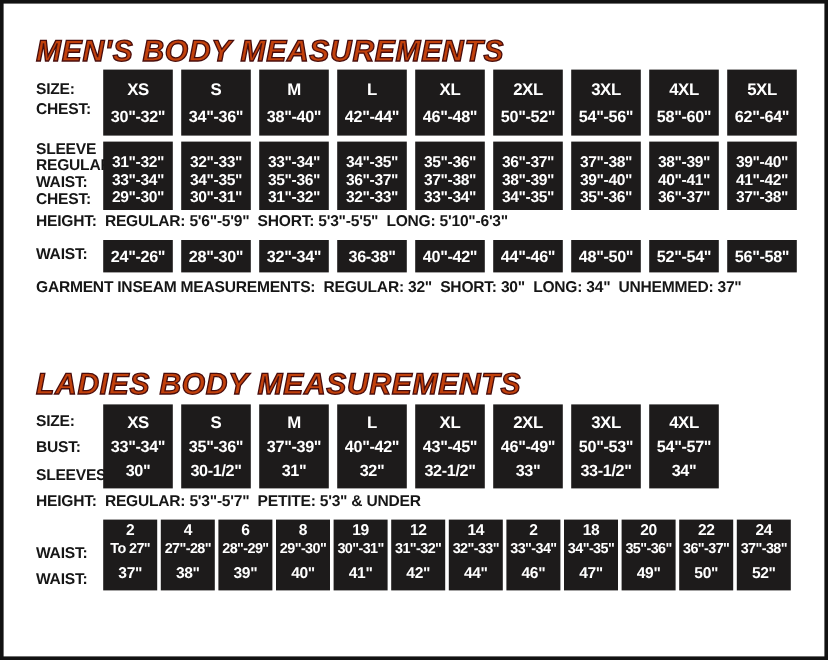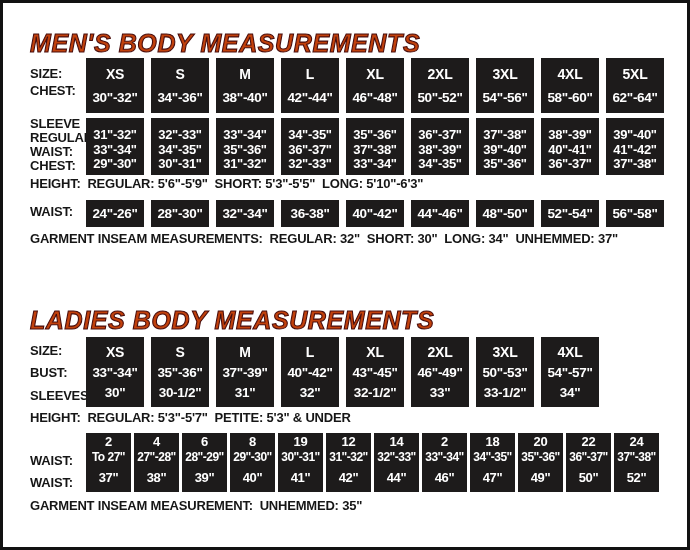--- a/index.html
+++ b/index.html
@@ -286,15 +286,14 @@
         <div class="xs">36"-37"</div>
         <div class="sml hips-line">50"</div>
       </div>
     <div class="cell narrow h59">
         <div class="sml">24</div>
         <div class="xs">37"-38"</div>
         <div class="sml hips-line">52"</div>
       </div>
   </div>
 
-  <div class="note" style="top:495px">GARMENT INSEAM MEASUREMENT:  UNHEMMED: 35"</div>
 
 </div>
 
 </body></html>

